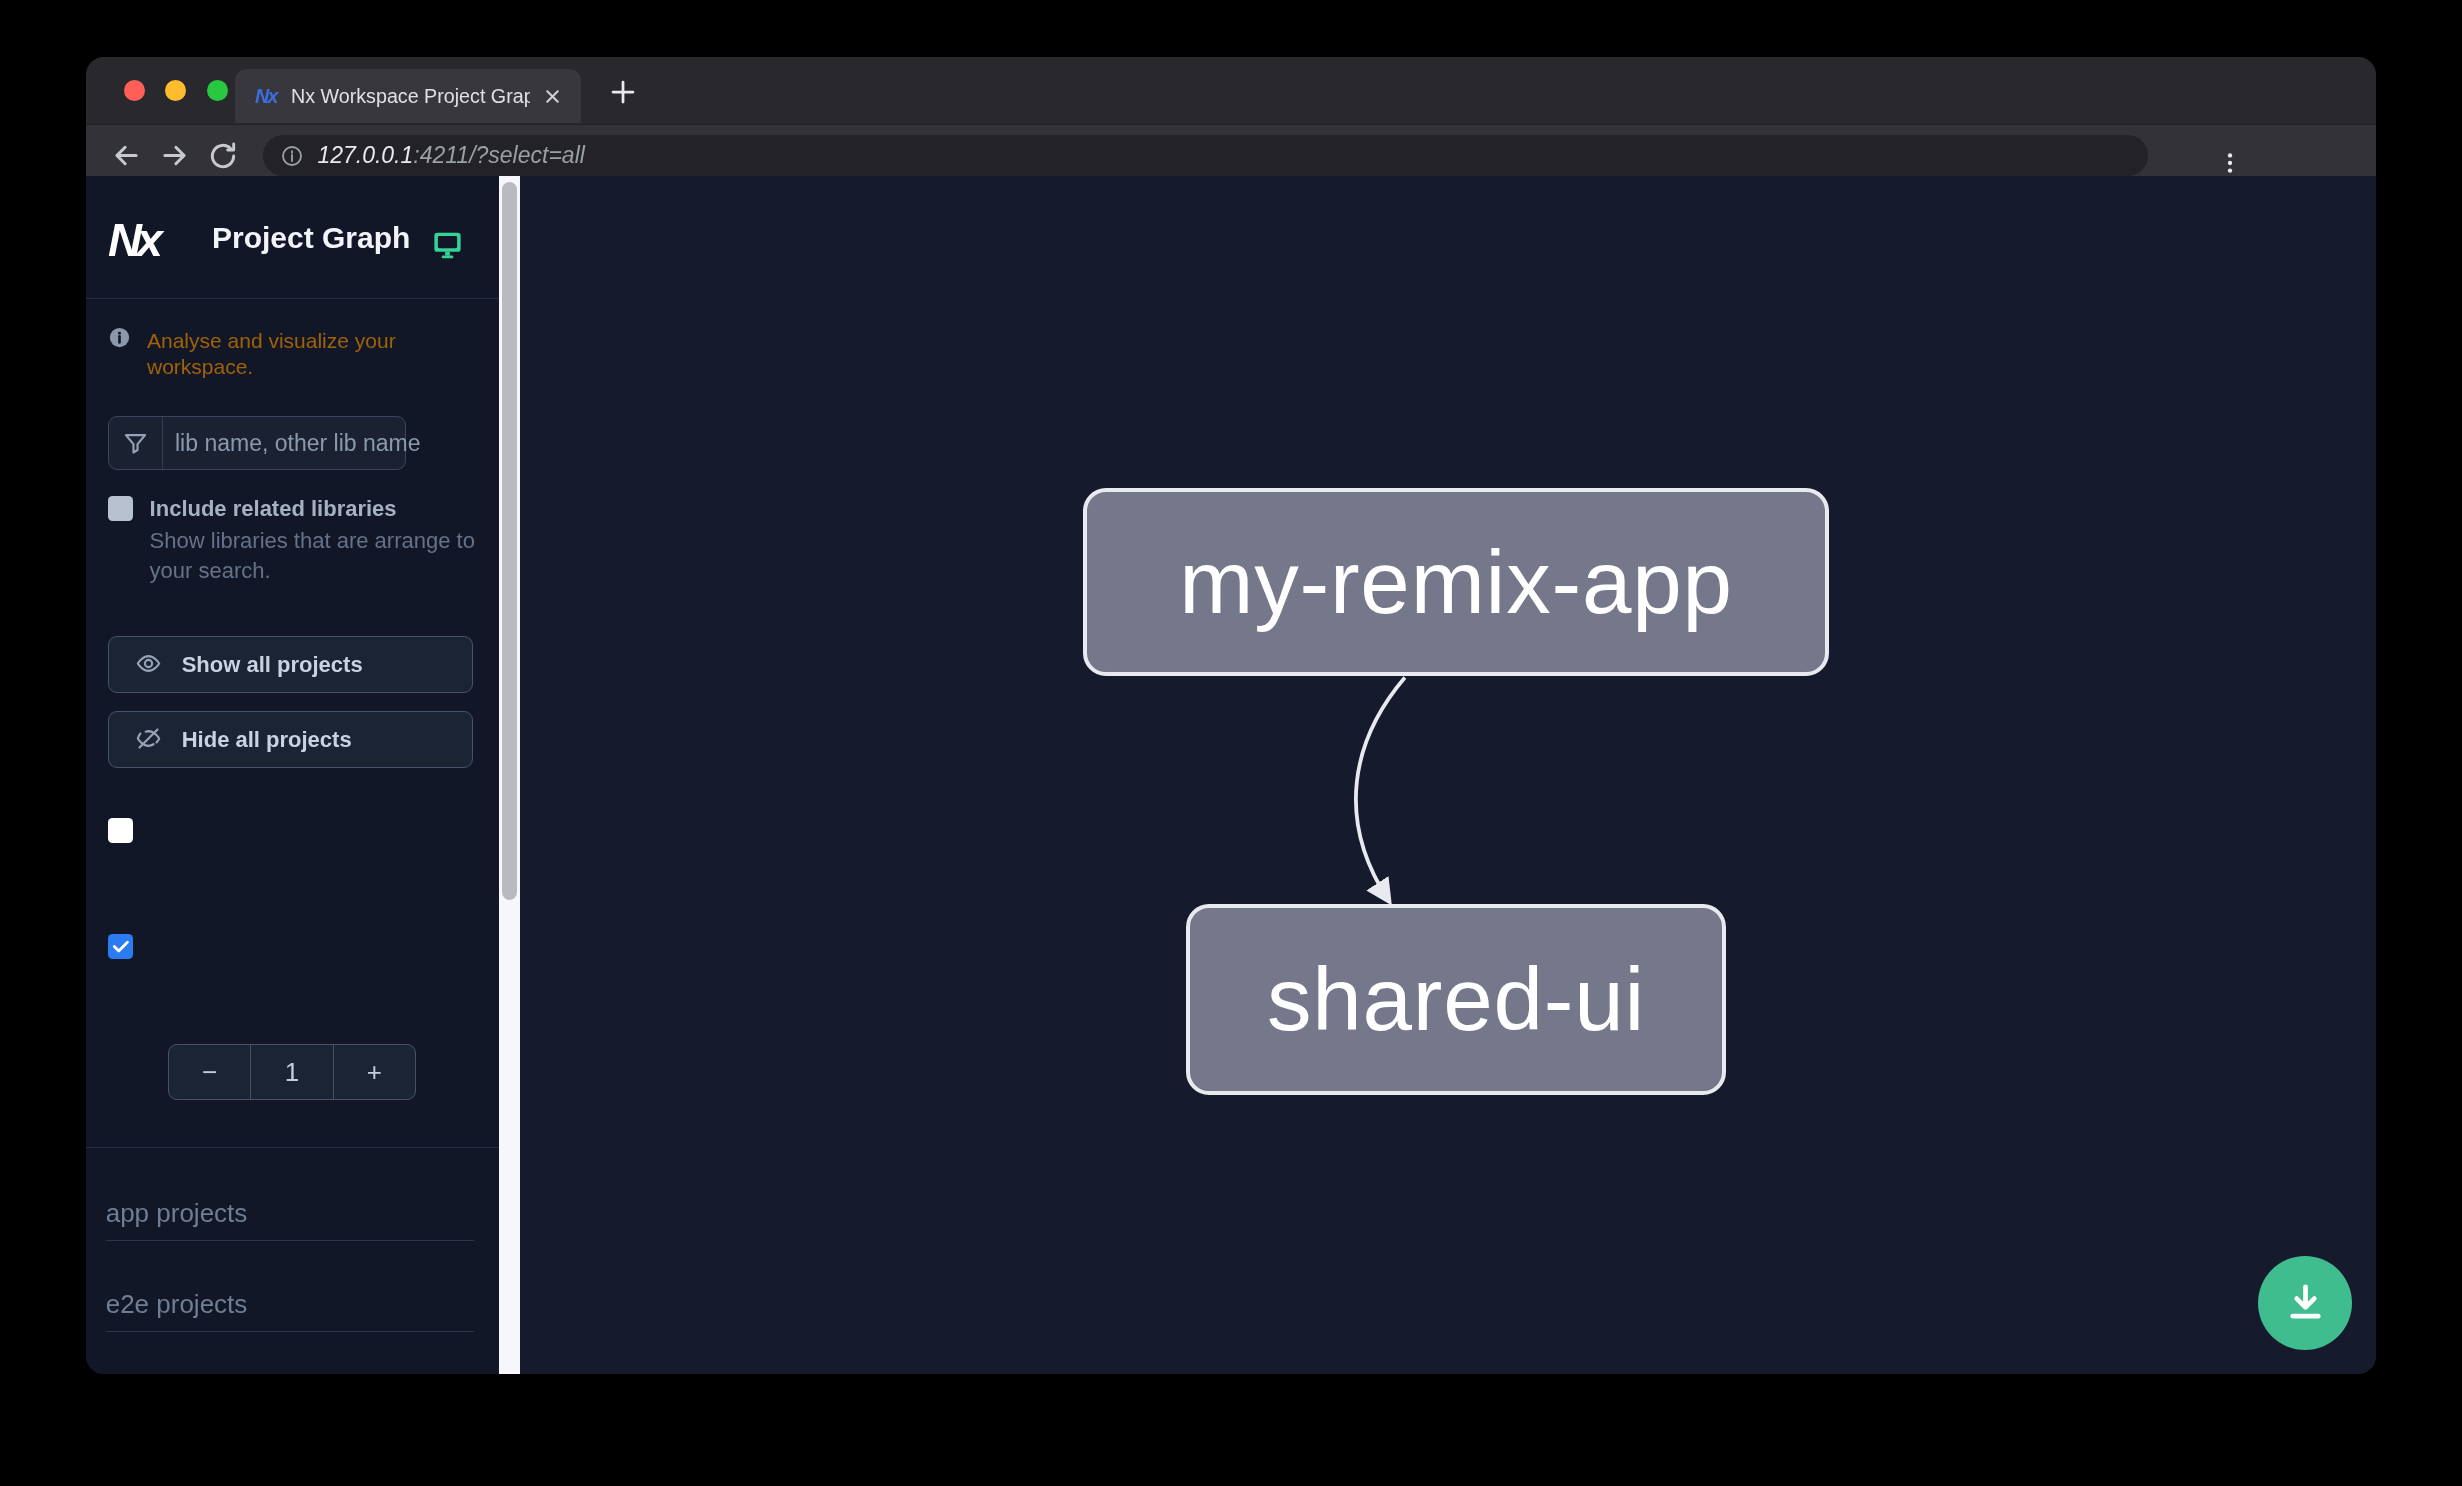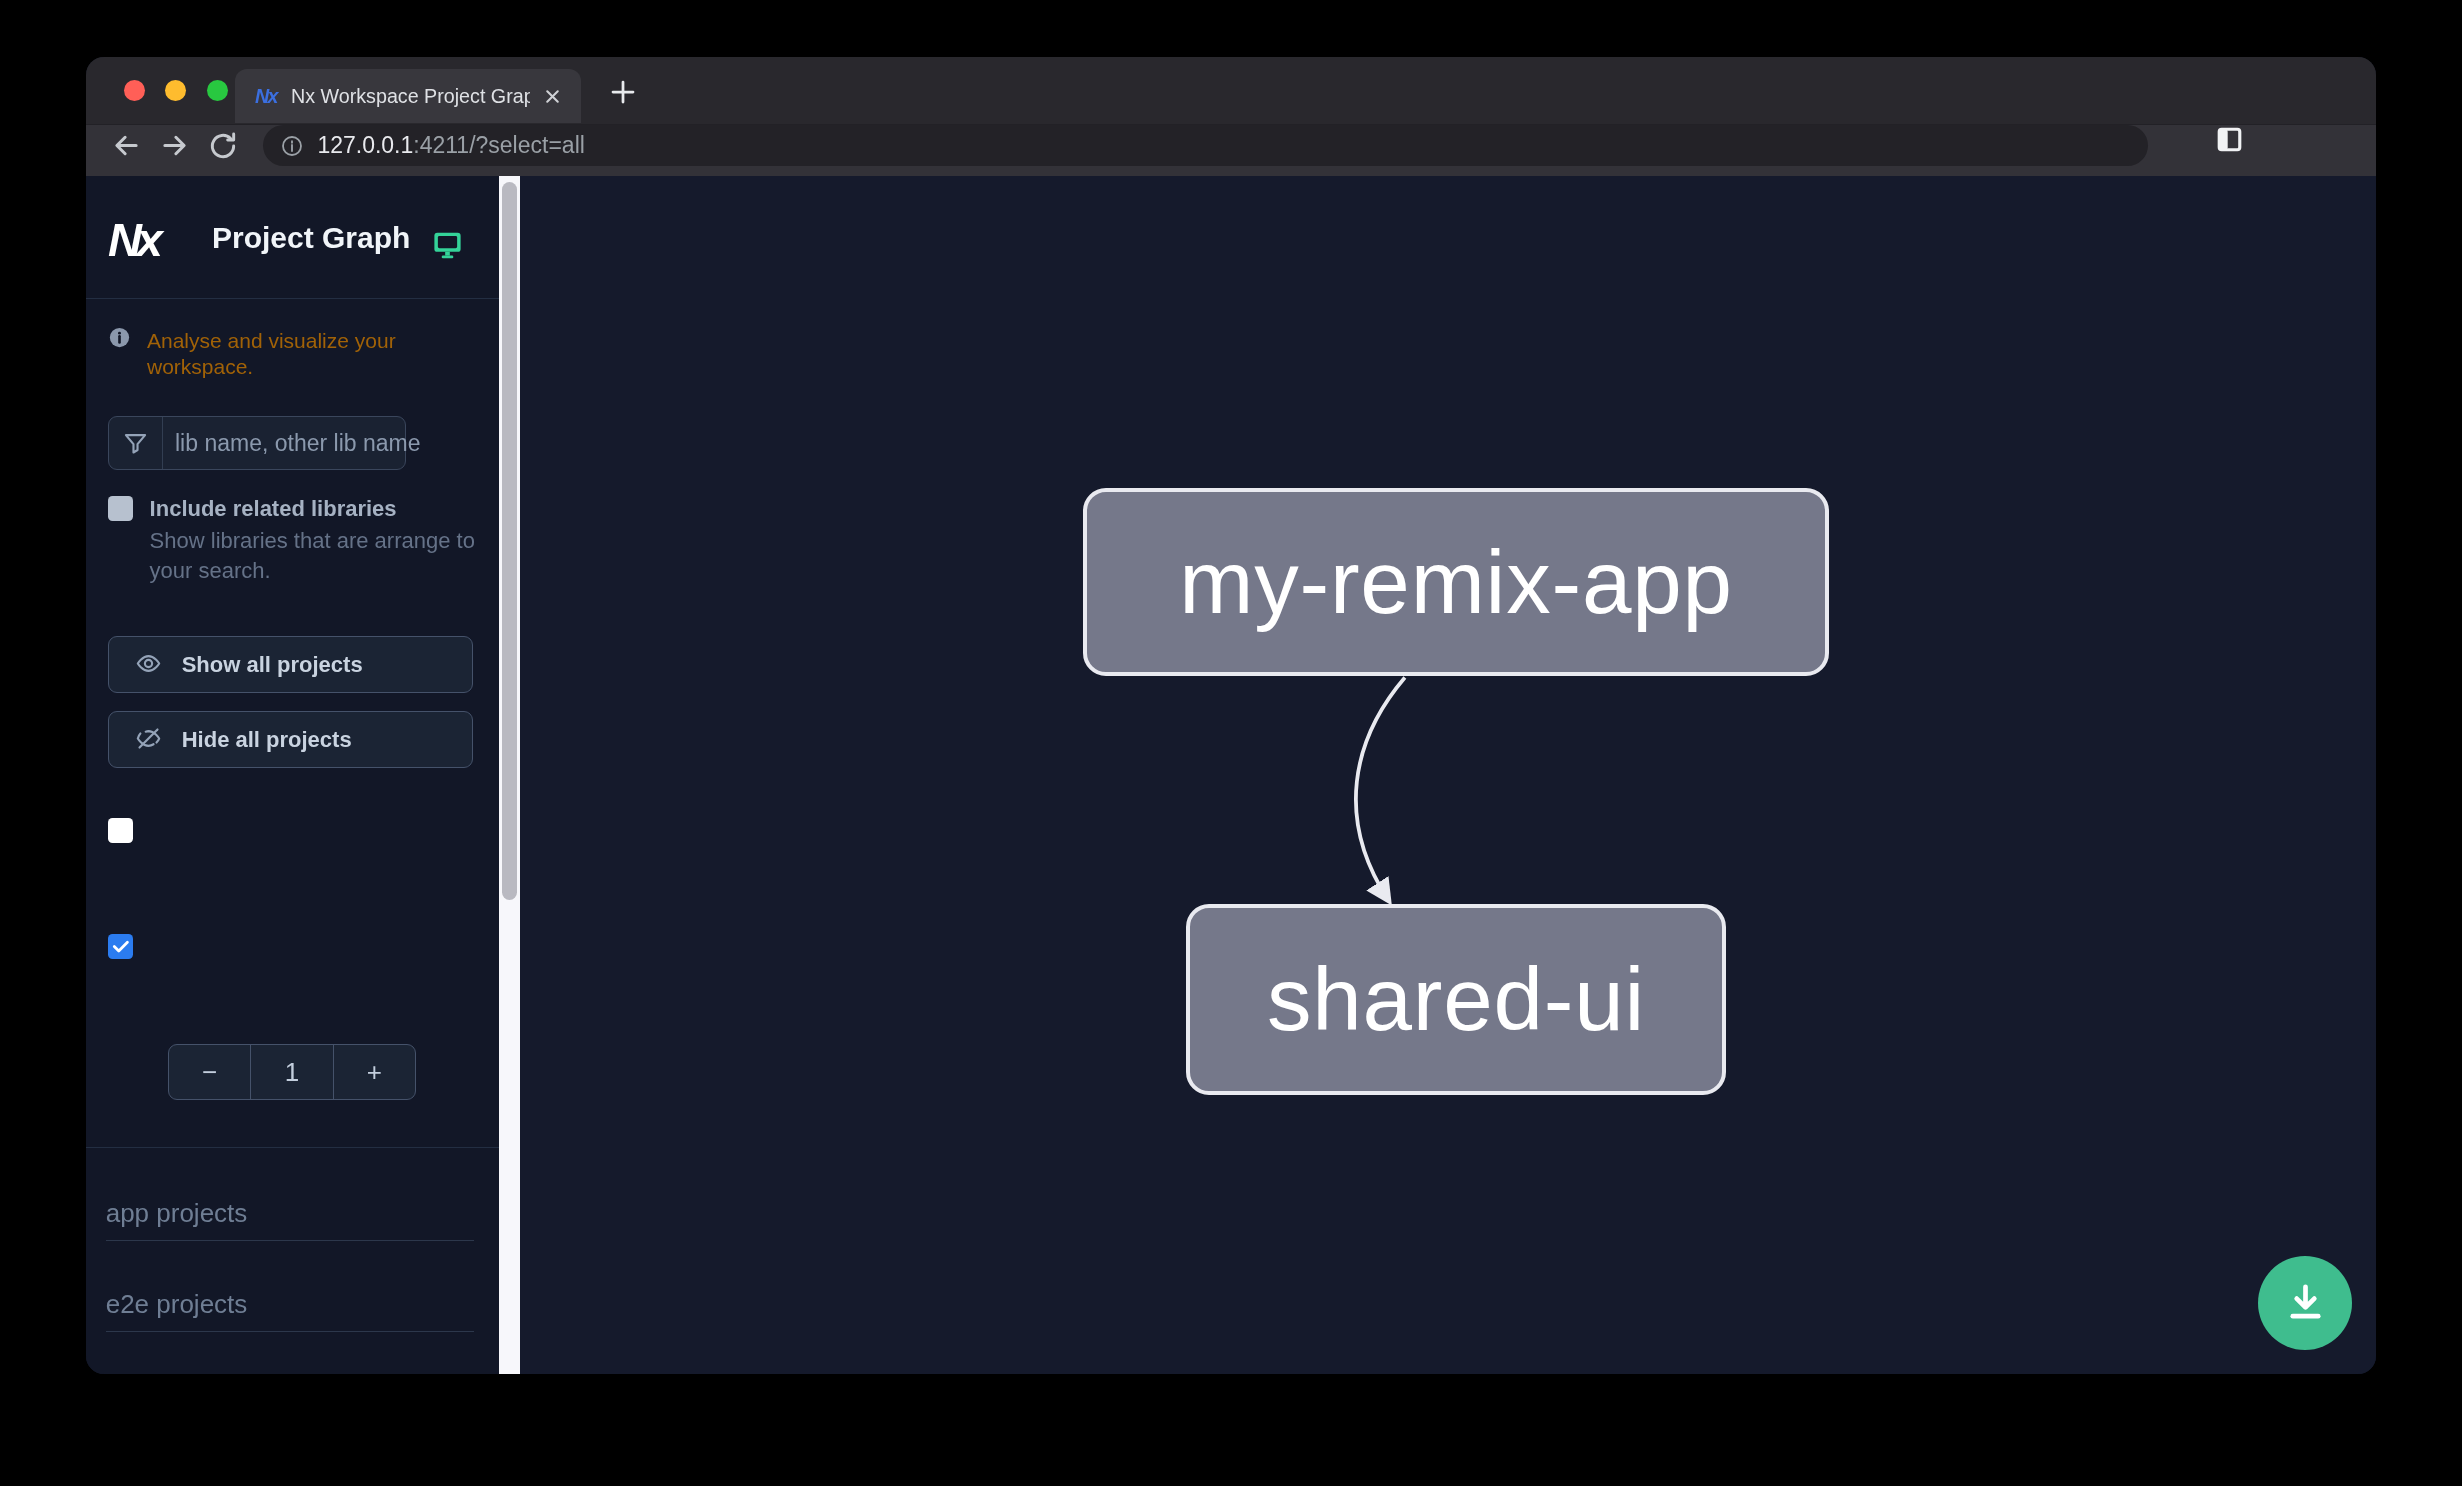--- a/index.html
+++ b/index.html
@@ -20,21 +20,21 @@
          background:#38373d; border-radius:12px 12px 0 0; display:flex; align-items:center;
          padding:0 18px; gap:12px; }
   .favicon { width:26px; height:26px; flex:none; display:flex; align-items:center; justify-content:center;
              color:#3b6fe0; font-weight:800; font-size:19.7px; letter-spacing:-1.5px; font-style:italic; }
   .tab-title { flex:1; color:#dfe1e5; font-size:19.7px; white-space:nowrap; overflow:hidden; }
   .icon-btn { display:flex; align-items:center; justify-content:center; flex:none; }
   .newtab { position:absolute; left:520px; top:18px; width:33px; height:33px; }
 
   
   .toolbar { height:52px; background:#333238; border-top:1.5px solid #222126;
-             display:flex; align-items:flex-start; flex:none; padding-left:16.6px; }
+             display:flex; align-items:flex-end; flex:none; padding-left:16.6px;font-style:italic; }
   .nav-ic { width:48px; height:41px; }
   .urlbar { height:41px; border-radius:20.4px; background:#232227; margin-left:16.6px;
             width:1885px; display:flex; align-items:center; padding-left:16.6px; flex:none; }
   .url-text { font-size:23px; margin-left:13.6px; white-space:nowrap; }
   .url-host{ color:#e9eaee; } .url-rest{ color:#9aa0a6; }
   .tb-right { display:flex; align-items:center; margin-left:21px; gap:33px;flex-direction:column; }
   .guest-pill { height:39px; border-radius:19.7px; background:#1e1d22; display:flex;
                 align-items:center; gap:10.6px; padding:0 16.6px 0 4.5px; }
   .guest-pill .label { color:#e9eaee; font-size:21px; }
 

